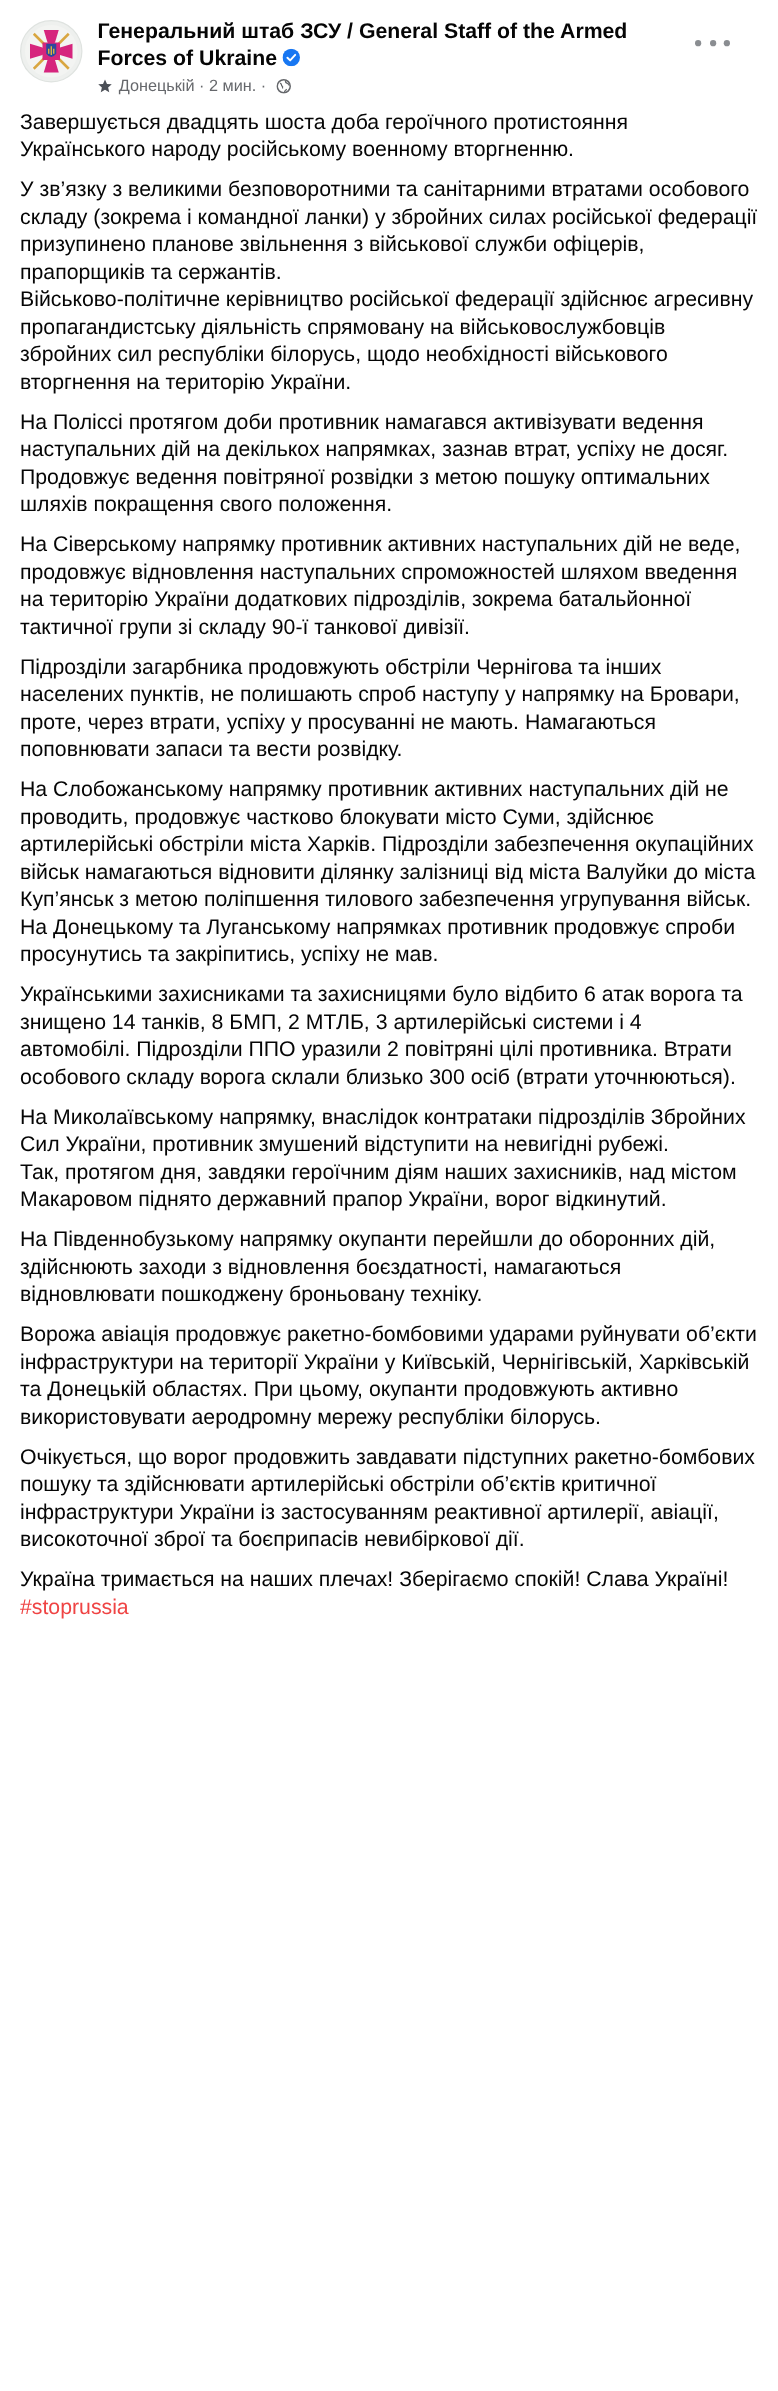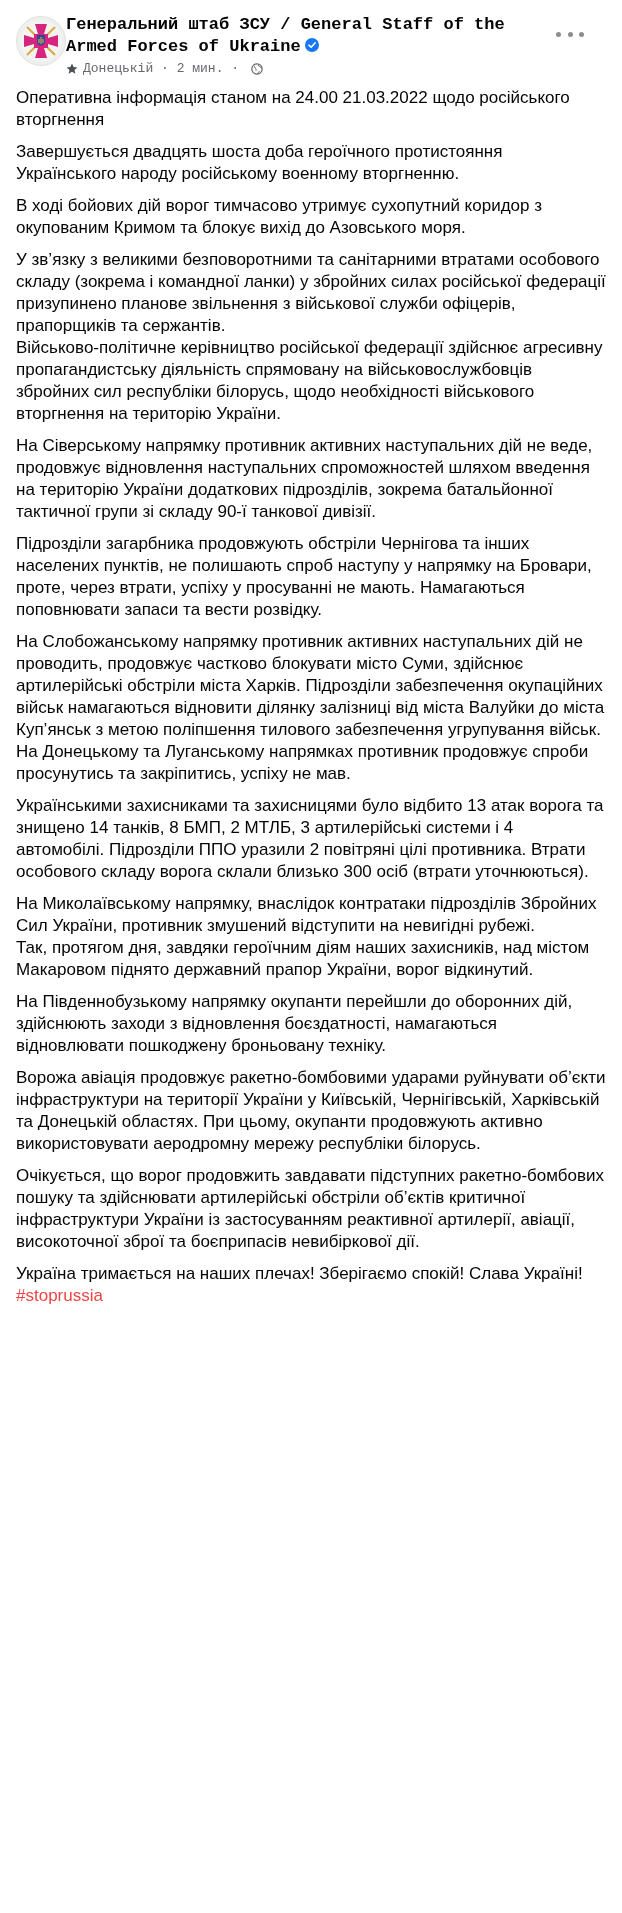--- a/index.html
+++ b/index.html
@@ -36,23 +36,23 @@
       border: 1px solid #dfe3e0;
       flex: 0 0 auto;
       display: flex;
       align-items: center;
       justify-content: center;
       overflow: hidden;
       margin-top: 2px;
     }
     .avatar svg { display: block; }
     .header-text {
+      margin-left: 12px;
       flex: 1 1 auto;
       padding-right: 60px;
-      font-family: Liberation Mono, monospace;
     }
     .page-name {
       font-size: 17px;
       font-weight: bold;
       line-height: 22px;
       color: #050505;
       cursor: pointer;
     }
     .verified {
       display: inline-block;
@@ -151,30 +151,29 @@
       </div>
     </div>
     <div class="more-button">
       <i></i>
       <i></i>
       <i></i>
     </div>
   </div>
 
   <div class="post-body">
-    <p>Оперативна інформація станом на 24.00 21.03.2022 щодо російського вторгнення</p>
     <p>Завершується двадцять шоста доба героїчного протистояння Українського народу російському военному вторгненню.</p>
-    <p>В ході бойових дій ворог тимчасово утримує сухопутний коридор з окупованим Кримом та блокує вихід до Азовського моря.</p>
     <p>У зв’язку з великими безповоротними та санітарними втратами особового складу (зокрема і командної ланки) у збройних силах російської федерації призупинено планове звільнення з військової служби офіцерів, прапорщиків та сержантів.
 Військово-політичне керівництво російської федерації здійснює агресивну пропагандистську діяльність спрямовану на військовослужбовців збройних сил республіки білорусь, щодо необхідності військового вторгнення на територію України.</p>
+    <p>На Поліссі протягом доби противник намагався активізувати ведення наступальних дій на декількох напрямках, зазнав втрат, успіху не досяг. Продовжує ведення повітряної розвідки з метою пошуку оптимальних шляхів покращення свого положення.</p>
     <p>На Сіверському напрямку противник активних наступальних дій не веде, продовжує відновлення наступальних спроможностей шляхом введення на територію України додаткових підрозділів, зокрема батальйонної тактичної групи зі складу 90-ї танкової дивізії.</p>
     <p>Підрозділи загарбника продовжують обстріли Чернігова та інших населених пунктів, не полишають спроб наступу у напрямку на Бровари, проте, через втрати, успіху у просуванні не мають. Намагаються поповнювати запаси та вести розвідку.</p>
     <p>На Слобожанському напрямку противник активних наступальних дій не проводить, продовжує частково блокувати місто Суми, здійснює артилерійські обстріли міста Харків. Підрозділи забезпечення окупаційних військ намагаються відновити ділянку залізниці від міста Валуйки до міста Куп’янськ з метою поліпшення тилового забезпечення угрупування військ.
 На Донецькому та Луганському напрямках противник продовжує спроби просунутись та закріпитись, успіху не мав.</p>
-    <p>Українськими захисниками та захисницями було відбито 13 атак ворога та знищено 14 танків, 8 БМП, 2 МТЛБ, 3 артилерійські системи і 4 автомобілі. Підрозділи ППО уразили 2 повітряні цілі противника. Втрати особового складу ворога склали близько 300 осіб (втрати уточнюються).</p>
+    <p>Українськими захисниками та захисницями було відбито 6 атак ворога та знищено 14 танків, 8 БМП, 2 МТЛБ, 3 артилерійські системи і 4 автомобілі. Підрозділи ППО уразили 2 повітряні цілі противника. Втрати особового складу ворога склали близько 300 осіб (втрати уточнюються).</p>
     <p>На Миколаївському напрямку, внаслідок контратаки підрозділів Збройних Сил України, противник змушений відступити на невигідні рубежі.
 Так, протягом дня, завдяки героїчним діям наших захисників, над містом Макаровом піднято державний прапор України, ворог відкинутий.</p>
     <p>На Південнобузькому напрямку окупанти перейшли до оборонних дій, здійснюють заходи з відновлення боєздатності, намагаються відновлювати пошкоджену броньовану техніку.</p>
     <p>Ворожа авіація продовжує ракетно-бомбовими ударами руйнувати об’єкти інфраструктури на території України у Київській, Чернігівській, Харківській та Донецькій областях. При цьому, окупанти продовжують активно використовувати аеродромну мережу республіки білорусь.</p>
     <p>Очікується, що ворог продовжить завдавати підступних ракетно-бомбових пошуку та здійснювати артилерійські обстріли об’єктів критичної інфраструктури України із застосуванням реактивної артилерії, авіації, високоточної зброї та боєприпасів невибіркової дії.</p>
     <p style="margin-bottom:12px;"><span>Україна тримається на наших плечах! Зберігаємо спокій! Слава Україні!</span><br><a class="hashtag">#stoprussia</a></p>
   </div>
 </div>
 
 </body></html>

